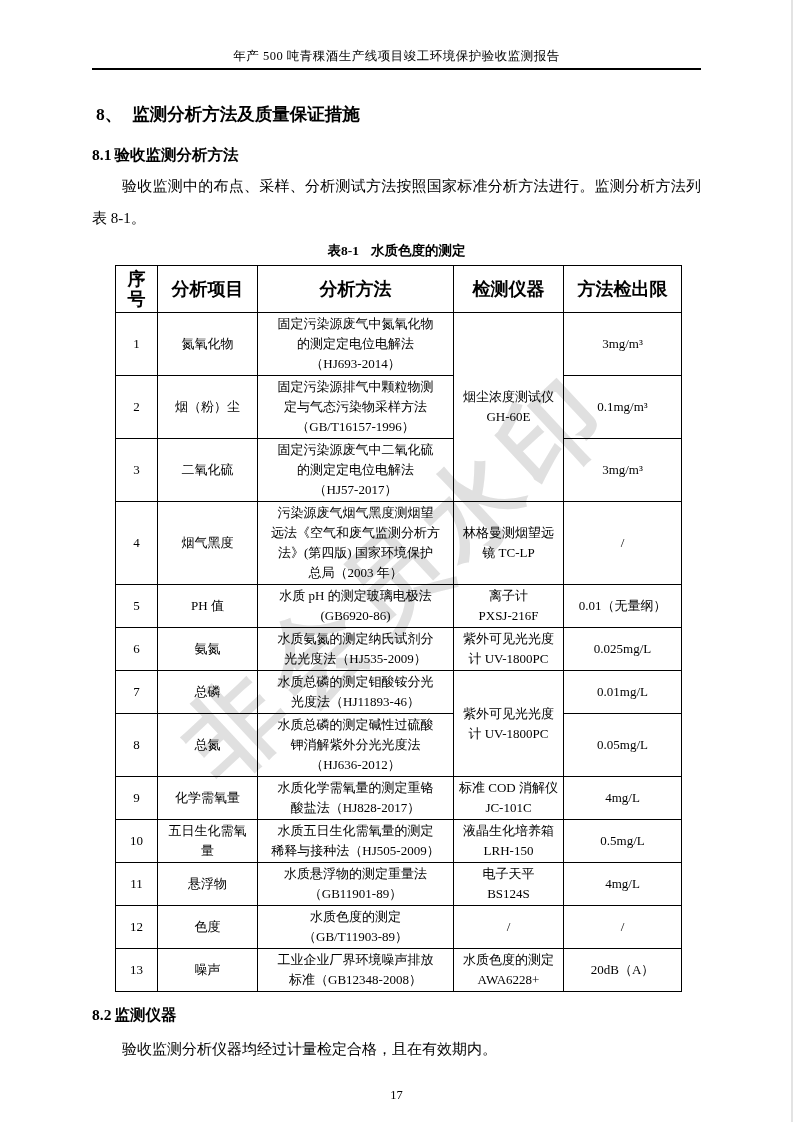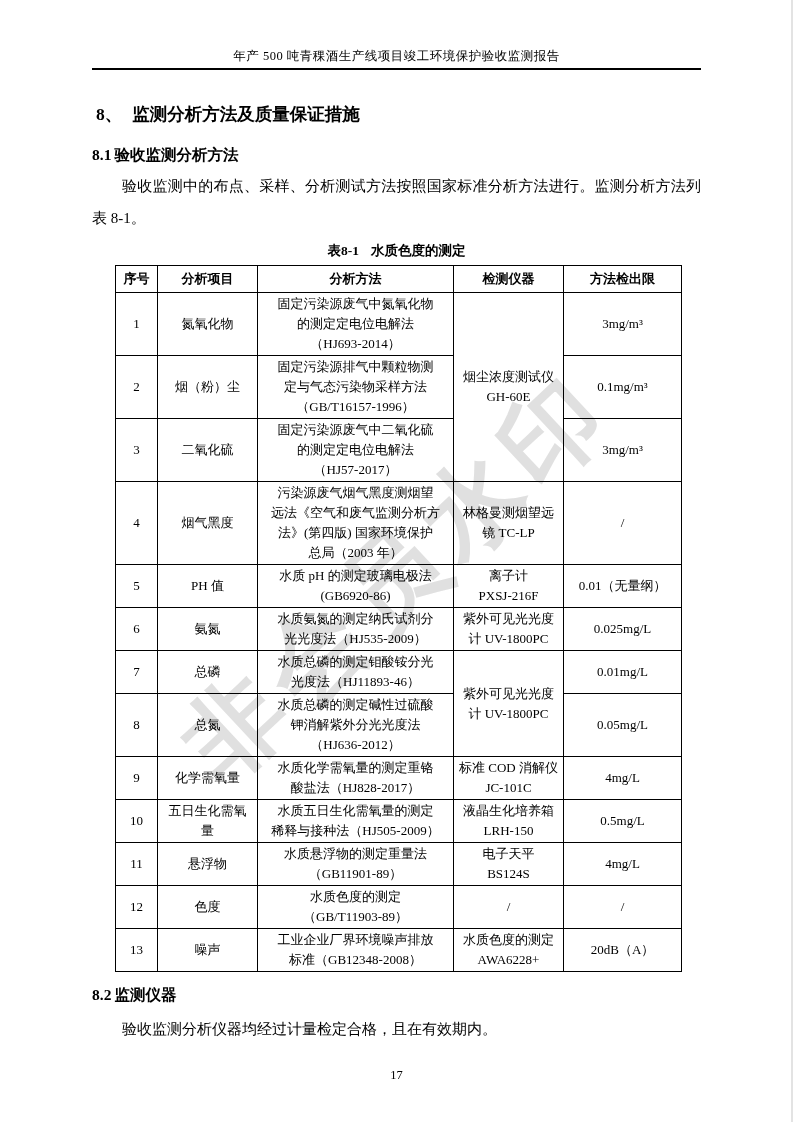--- a/index.html
+++ b/index.html
@@ -61,21 +61,21 @@
     margin-left:23px;
     font-size:13px;
   }
   table.analysis th, table.analysis td {
     border:1px solid #000;
     text-align:center; vertical-align:middle;
     padding:1px 3px;
     line-height:20px;
     overflow:hidden;
   }
-  table.analysis thead th { font-size:13px; font-weight:bold; padding:3px;margin-top:28px; }
+  table.analysis thead th { font-size:18px; font-weight:bold; padding:3px;margin-top:28px; }
   td.method-cell, td.instrument-cell, td.item-cell { white-space:pre-line; }
   th.limit-head, td.limit-cell { position:relative; }
   .h2.after-table { margin-top:12px; }
   .closing-para {
     margin:8px 0 0 0;
     font-size:15px; line-height:30px;
     text-indent:2em;
   }
   .page-number {
     margin-top:24px;

